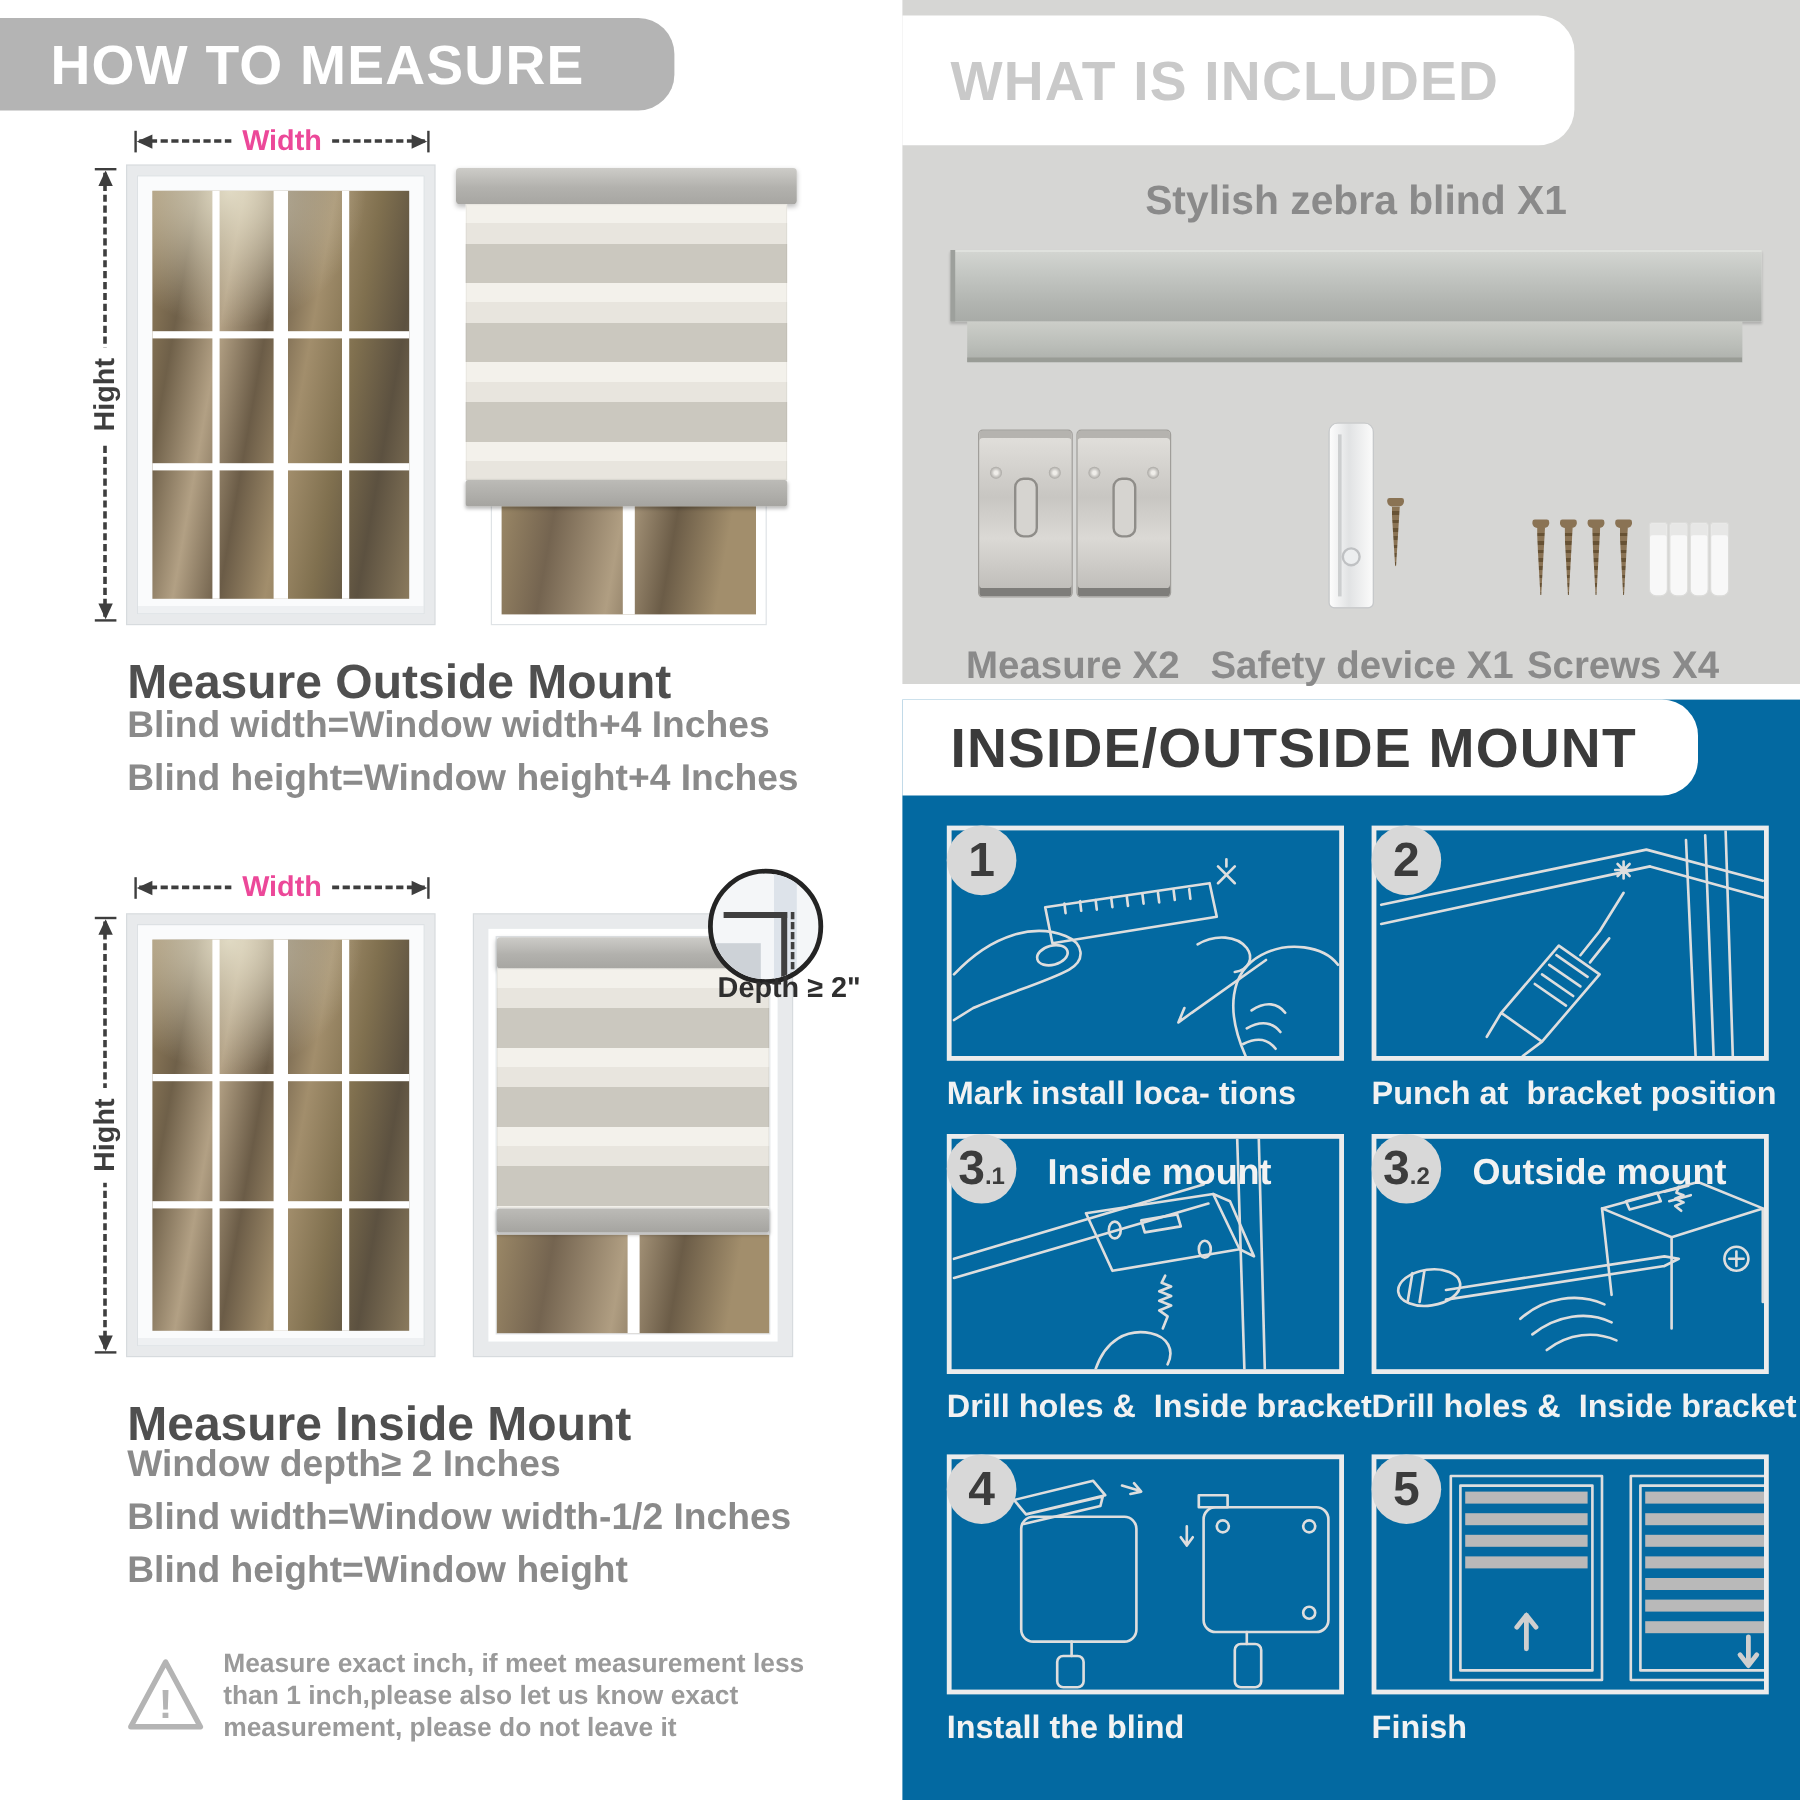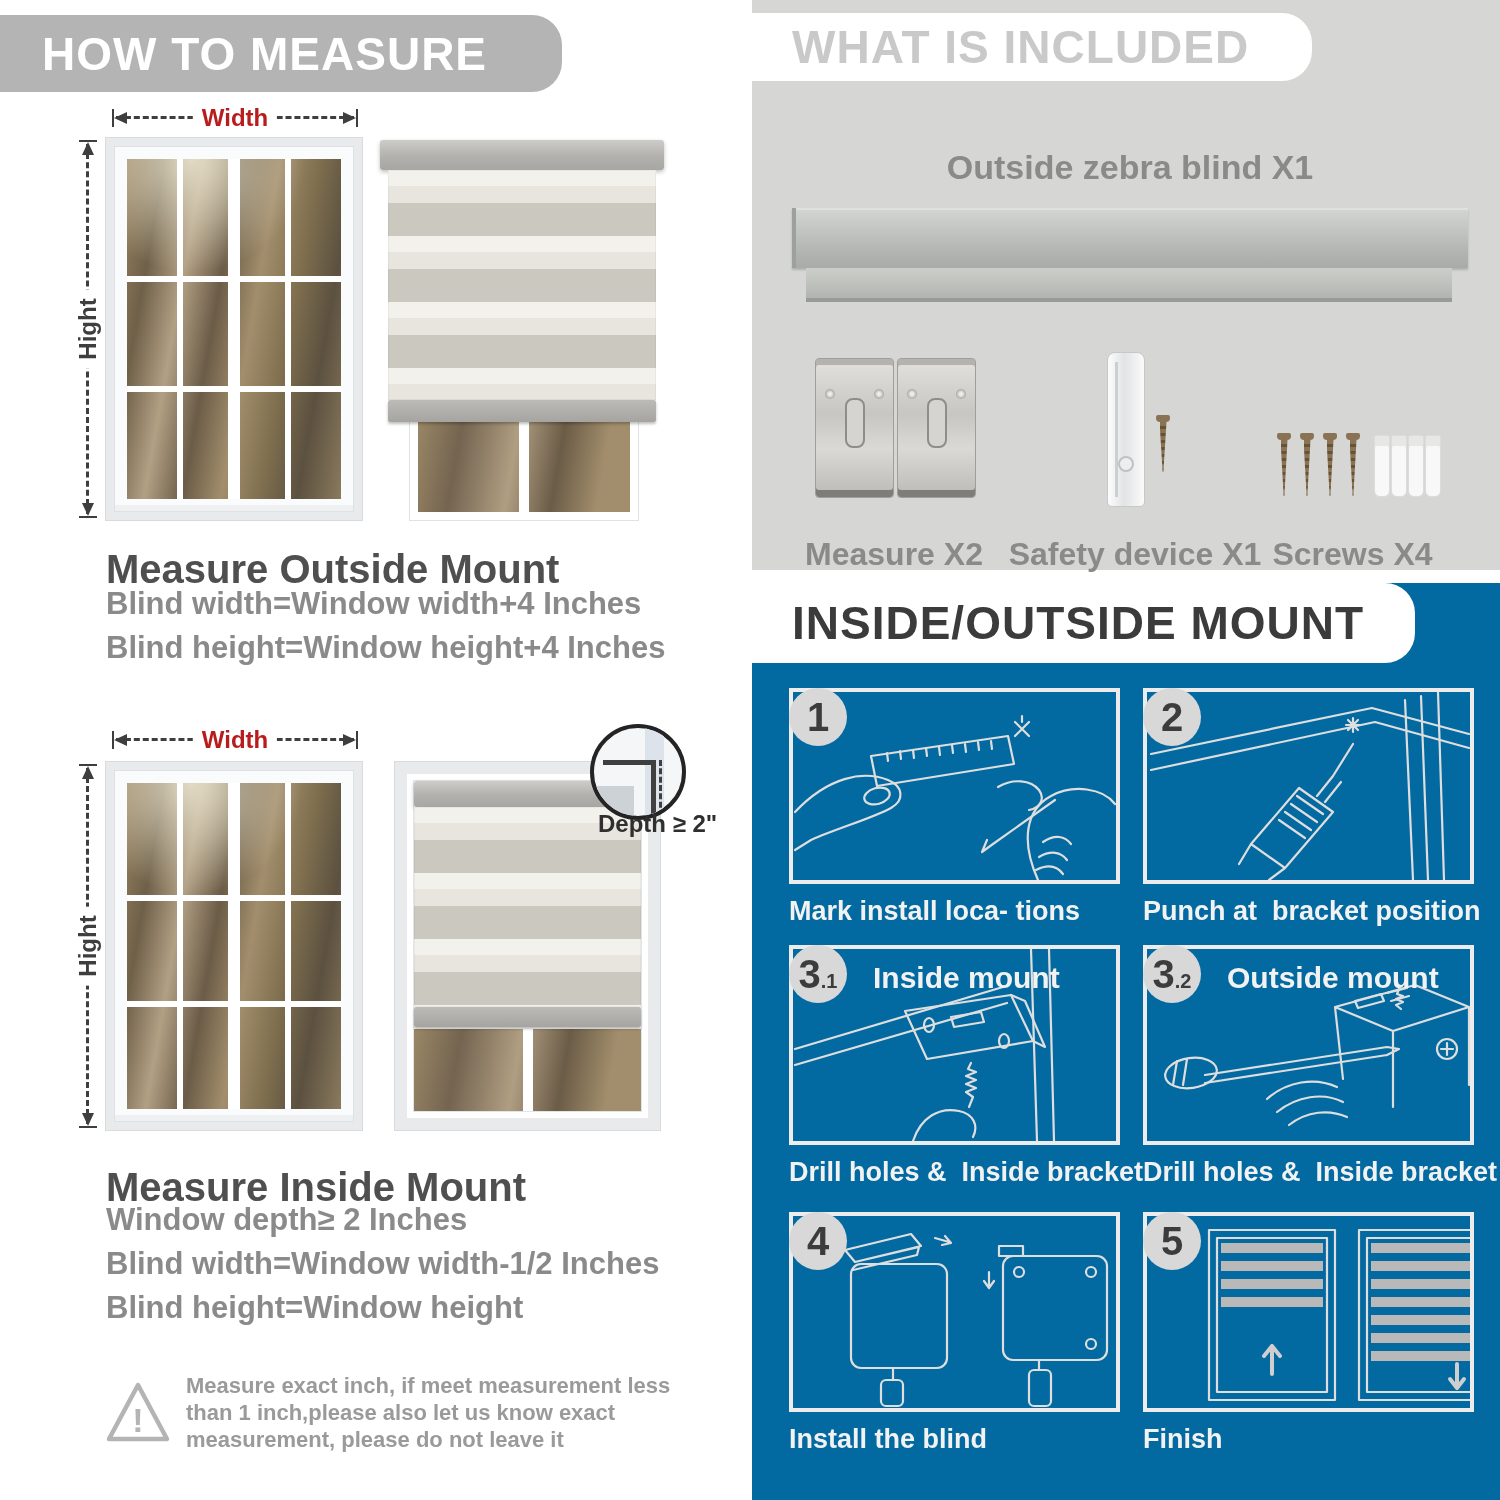--- a/index.html
+++ b/index.html
@@ -17,21 +17,21 @@
               font-size:46px;padding-left:40px;}
 
   
   .h-title{font-size:40px;font-weight:bold;color:#4f4f4f;white-space:pre;margin-top:19px;}
   .h-body{font-size:31px;font-weight:bold;color:#8a8a8a;white-space:pre;}
   .warn-text{font-size:22px;font-weight:bold;color:#9a9a9a;line-height:27px;white-space:pre-line;}
   .item-caption{font-size:32px;font-weight:bold;color:#8a8a8a;text-align:center;white-space:pre;}
   .included-title{font-size:34px;font-weight:bold;color:#8a8a8a;text-align:center;white-space:pre;}
   .tile-caption{font-size:27px;font-weight:bold;color:#f2f2f2;white-space:pre;}
   .meas-label{position:absolute;left:50%;top:50%;transform:translate(-50%,-50%);
-              background:#ffffff;padding:0 9px;font-size:24px;font-weight:bold;color:#b91c1c;white-space:pre;}
+              background:#ffffff;padding:0 9px;font-size:24px;font-weight:bold;color:#ec4899;white-space:pre;}
   .meas-label-v{position:absolute;left:50%;top:50%;transform:translate(-50%,-50%) rotate(-90deg);
               background:#ffffff;padding:0 9px;font-size:24px;font-weight:bold;color:#3e3e3e;white-space:pre;}
   .depth-label{font-size:24px;font-weight:bold;color:#2f2f2f;white-space:pre;}
 
   
   .meas-h{height:14px;}
   .meas-h .dash{position:absolute;left:4px;right:4px;top:5px;border-top:3px dashed #3e3e3e;}
   .meas-h .tick-l,.meas-h .tick-r{position:absolute;top:-2px;width:2px;height:18px;background:#3e3e3e;}
   .meas-h .tick-l{left:0;} .meas-h .tick-r{right:0;}
   .meas-h .ah-l{position:absolute;left:2px;top:1px;width:0;height:0;
@@ -229,25 +229,25 @@
       <path d="M35 7 L64 61 L6 61 Z"></path>
       <text x="35" y="54" text-anchor="middle">!</text>
     </svg>
     <div class="abs warn-text" style="left:186px;top:1372px;width:500px;">Measure exact inch, if meet measurement less
 than 1 inch,please also let us know exact
 measurement, please do not leave it</div>
   </section>
 
   <section class="abs panel-included" style="left:752px;top:0;width:748px;height:570px;">
 
-    <div class="abs badge badge-included" style="left:0;top:13px;width:520px;height:68px;text-align:right;">
+    <div class="abs badge badge-included" style="left:0;top:13px;width:520px;height:108px;text-align:right;">
       <span>WHAT IS INCLUDED</span>
     </div>
 
-    <div class="abs included-title" style="left:40px;top:148px;width:676px;">Outside zebra blind X1</div>
+    <div class="abs included-title" style="left:40px;top:148px;width:676px;">Stylish zebra blind X1</div>
 
     <div class="abs headrail-top" style="left:40px;top:208px;width:676px;height:60px;"></div>
     <div class="abs headrail-bot" style="left:54px;top:268px;width:646px;height:34px;"></div>
 
     <div class="abs bracket" style="left:63px;top:358px;width:77px;height:138px;">
       <div class="slot"></div>
       <div class="scr1"></div>
       <div class="scr2"></div>
     </div>
     <div class="abs bracket" style="left:145px;top:358px;width:77px;height:138px;">

